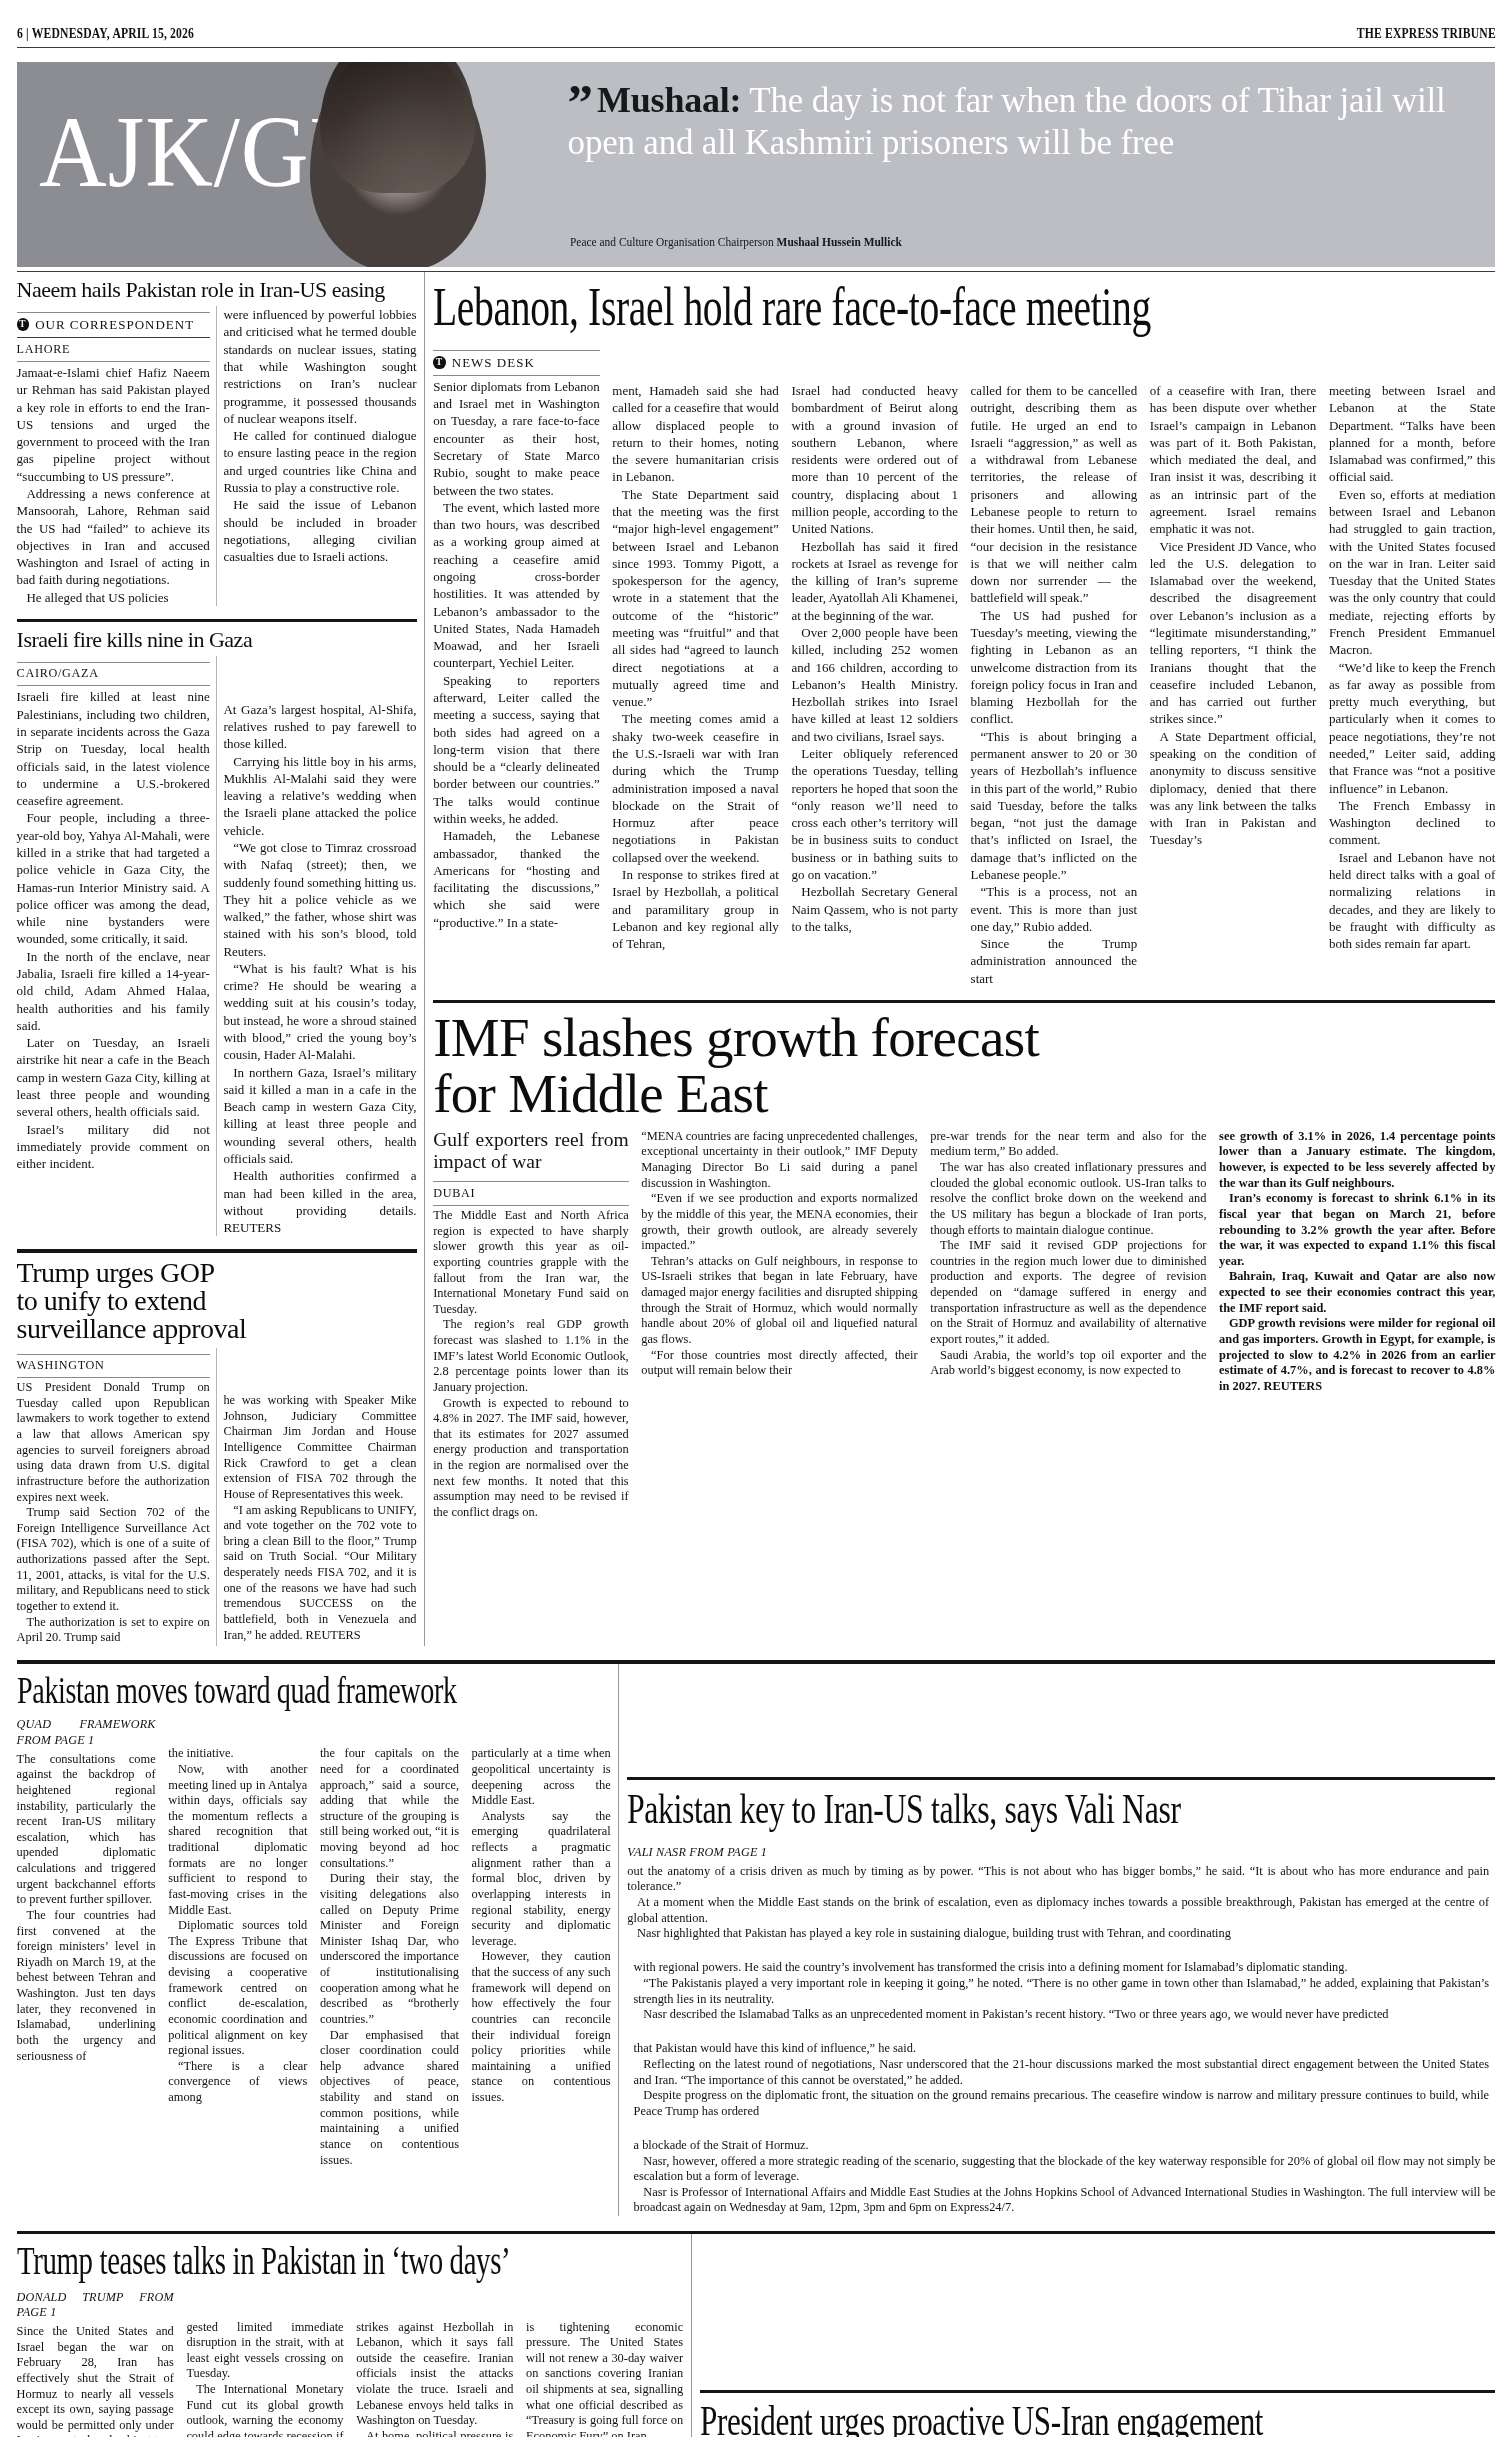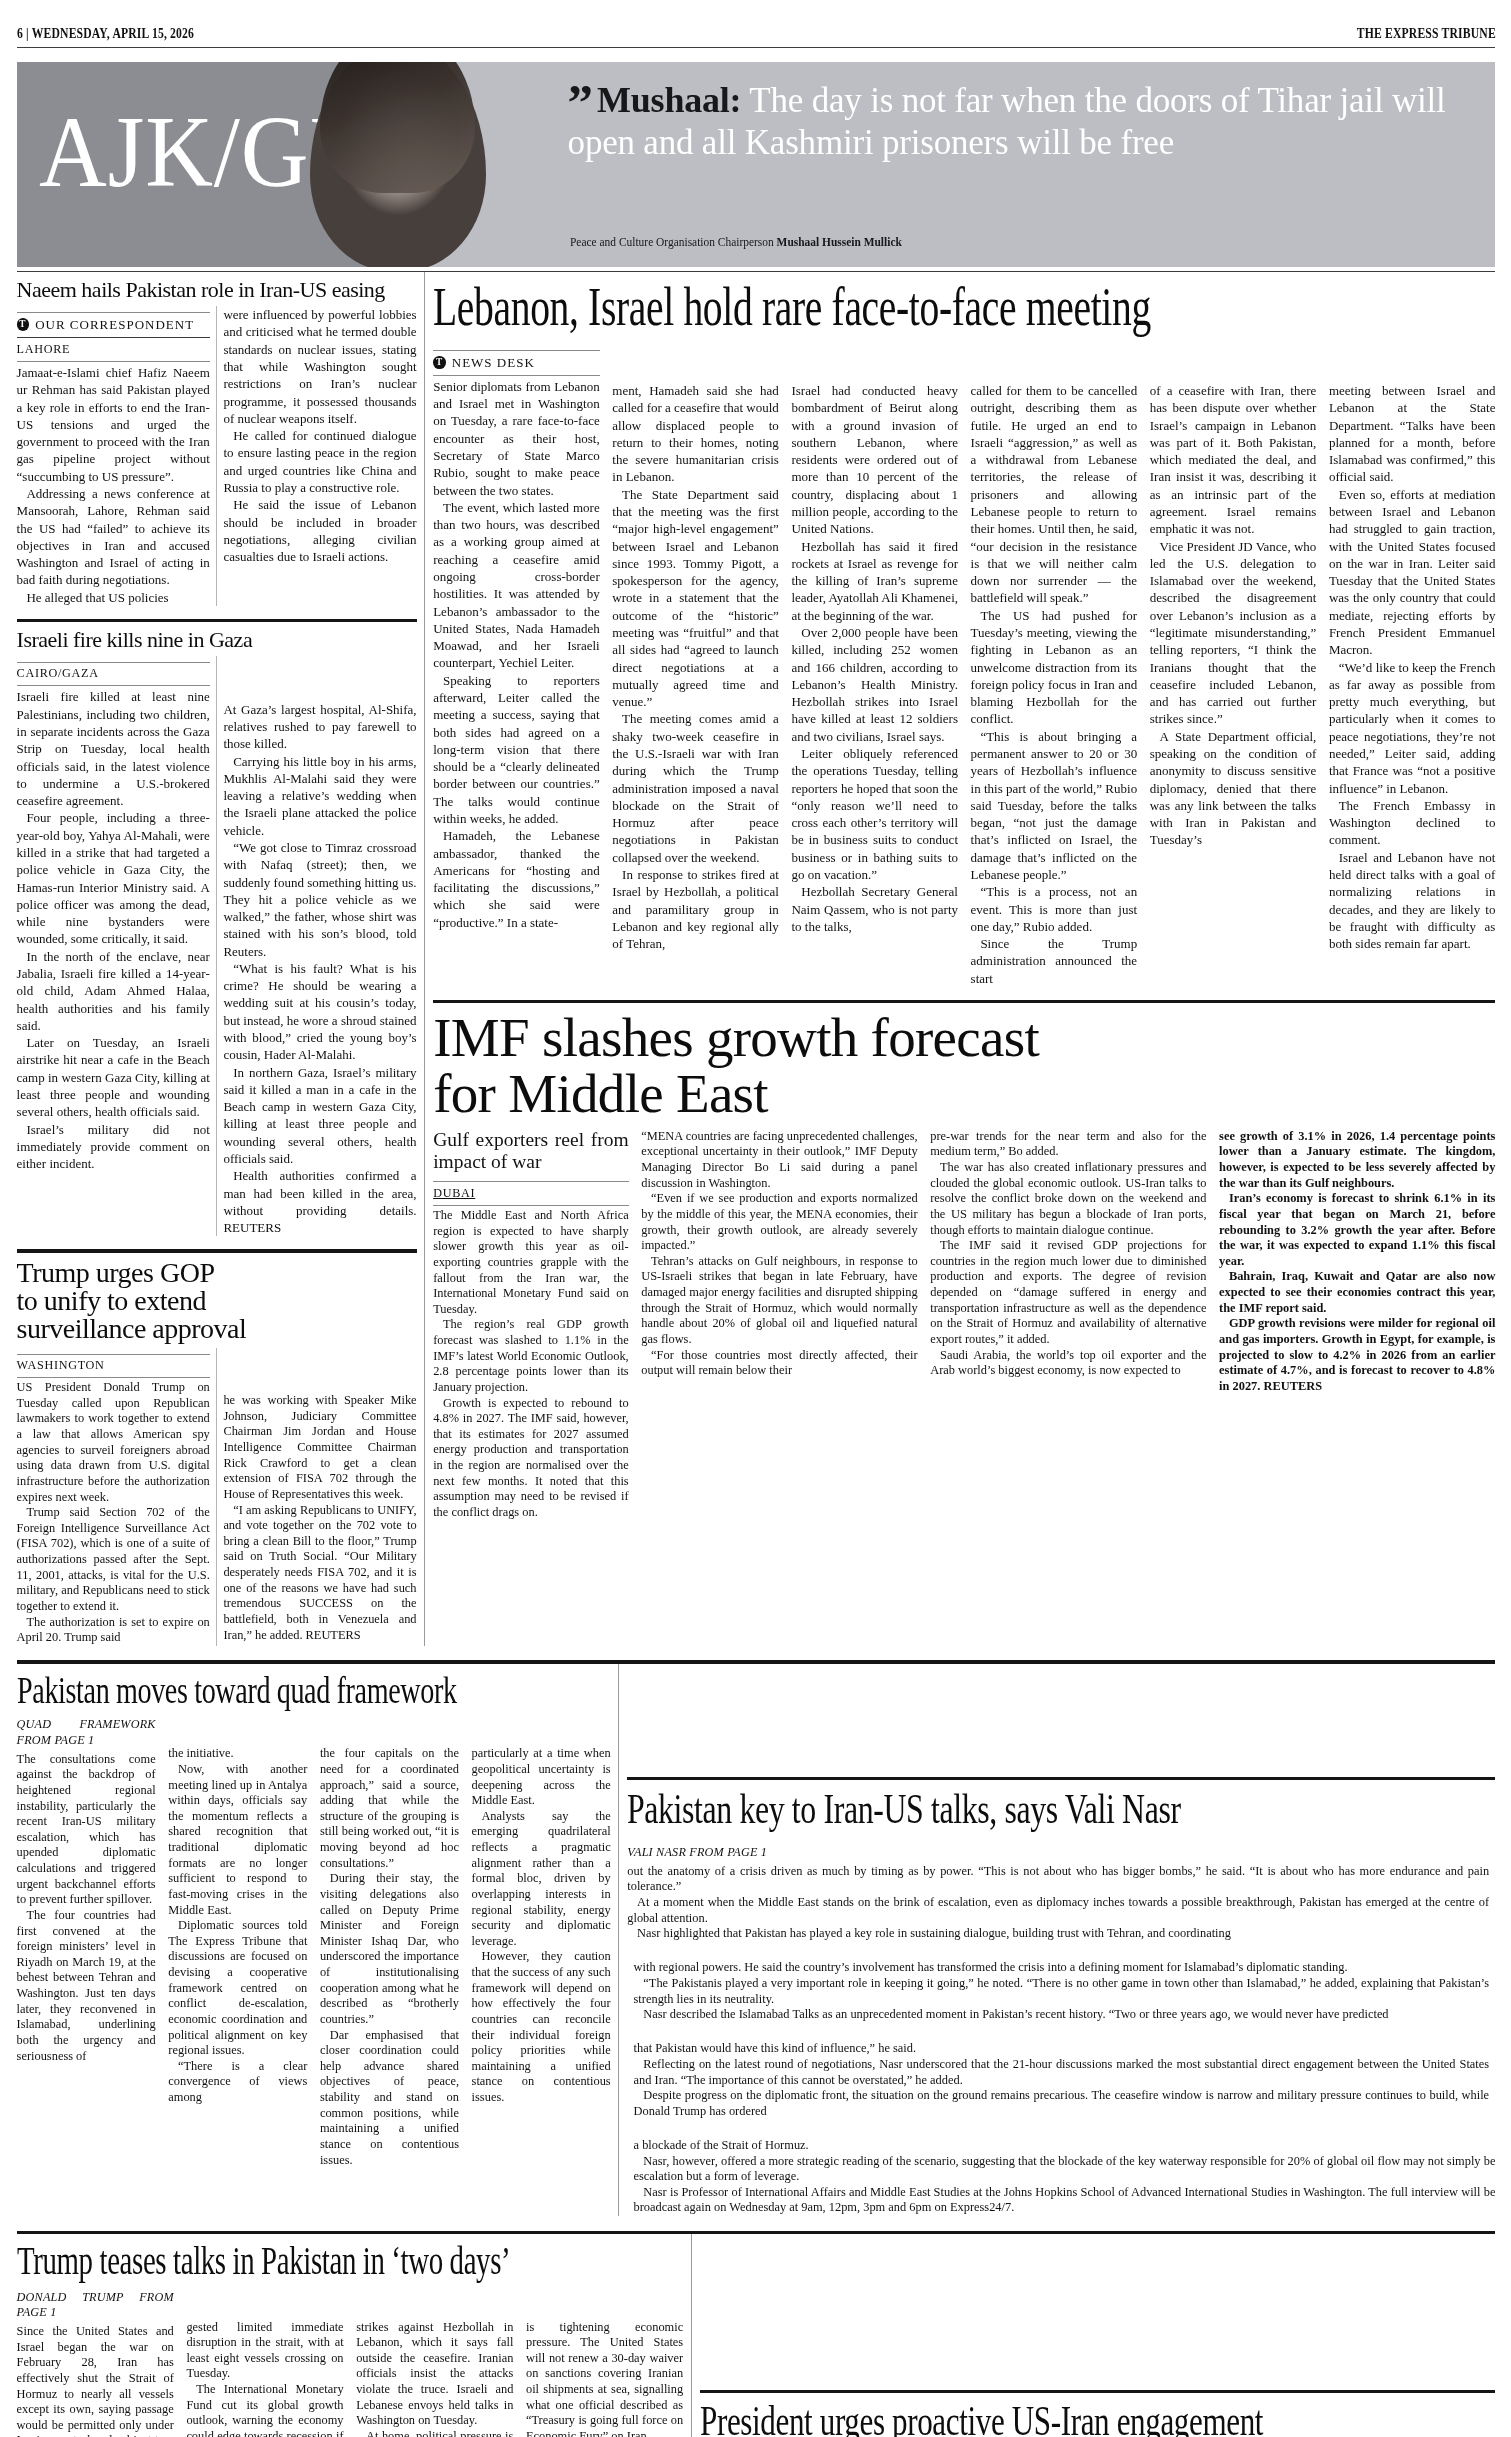--- a/index.html
+++ b/index.html
@@ -320,21 +320,21 @@
       <div style="margin:12.7px 0 0 0;" class="hr-thick"></div>
 
       <div>
         <h1 class="hl" style="font-size:55px; line-height:1.02; letter-spacing:-0.7px;">
           <span>IMF slashes growth forecast</span><br>
           <span>for Middle East</span>
         </h1>
         <div class="cols" style="margin-top:6.8px;">
           <div class="col" style="flex:0 0 19%;">
             <p class="kicker first">Gulf exporters reel from impact of war</p>
-            <div class="byline-box" style="margin-top:8.8px;text-decoration:underline;">
+            <div class="byline-box" style="margin-top:8.8px;">
               <div class="hr-hair"></div>
               <div class="dateline">DUBAI</div>
               <div class="hr-hair"></div>
             </div>
             <p class="first tight">The Middle East and North Africa region is expected to have sharply slower growth this year as oil-exporting countries grapple with the fallout from the Iran war, the International Monetary Fund said on Tuesday.</p>
             <p class="tight">The region’s real GDP growth forecast was slashed to 1.1% in the IMF’s latest World Economic Outlook, 2.8 percentage points lower than its January projection.</p>
             <p class="tight">Growth is expected to rebound to 4.8% in 2027. The IMF said, however, that its estimates for 2027 assumed energy production and transportation in the region are normalised over the next few months. It noted that this assumption may need to be revised if the conflict drags on.</p>
           </div>
           <div class="col tight" style="flex:1;">
             <p class="first">“MENA countries are facing unprecedented challenges, exceptional uncertainty in their outlook,” IMF Deputy Managing Director Bo Li said during a panel discussion in Washington.</p>
@@ -410,21 +410,21 @@
         <div class="col tight" style="flex:1;">
           <div style="height:18.5px;"></div>
           <p class="first">with regional powers. He said the country’s involvement has transformed the crisis into a defining moment for Islamabad’s diplomatic standing.</p>
           <p>“The Pakistanis played a very important role in keeping it going,” he noted. “There is no other game in town other than Islamabad,” he added, explaining that Pakistan’s strength lies in its neutrality.</p>
           <p>Nasr described the Islamabad Talks as an unprecedented moment in Pakistan’s recent history. “Two or three years ago, we would never have predicted</p>
         </div>
         <div class="col tight" style="flex:1;">
           <div style="height:18.5px;"></div>
           <p class="first">that Pakistan would have this kind of influence,” he said.</p>
           <p>Reflecting on the latest round of negotiations, Nasr underscored that the 21-hour discussions marked the most substantial direct engagement between the United States and Iran. “The importance of this cannot be overstated,” he added.</p>
-          <p>Despite progress on the diplomatic front, the situation on the ground remains precarious. The ceasefire window is narrow and military pressure continues to build, while Donald Trump has ordered</p>
+          <p>Despite progress on the diplomatic front, the situation on the ground remains precarious. The ceasefire window is narrow and military pressure continues to build, while Peace Trump has ordered</p>
         </div>
         <div class="col tight" style="flex:1;">
           <div style="height:18.5px;"></div>
           <p class="first">a blockade of the Strait of Hormuz.</p>
           <p>Nasr, however, offered a more strategic reading of the scenario, suggesting that the blockade of the key waterway responsible for 20% of global oil flow may not simply be escalation but a form of leverage.</p>
           <p>Nasr is Professor of International Affairs and Middle East Studies at the Johns Hopkins School of Advanced International Studies in Washington. The full interview will be broadcast again on Wednesday at 9am, 12pm, 3pm and 6pm on Express24/7.</p>
         </div>
       </div>
     </div>
   </div>

